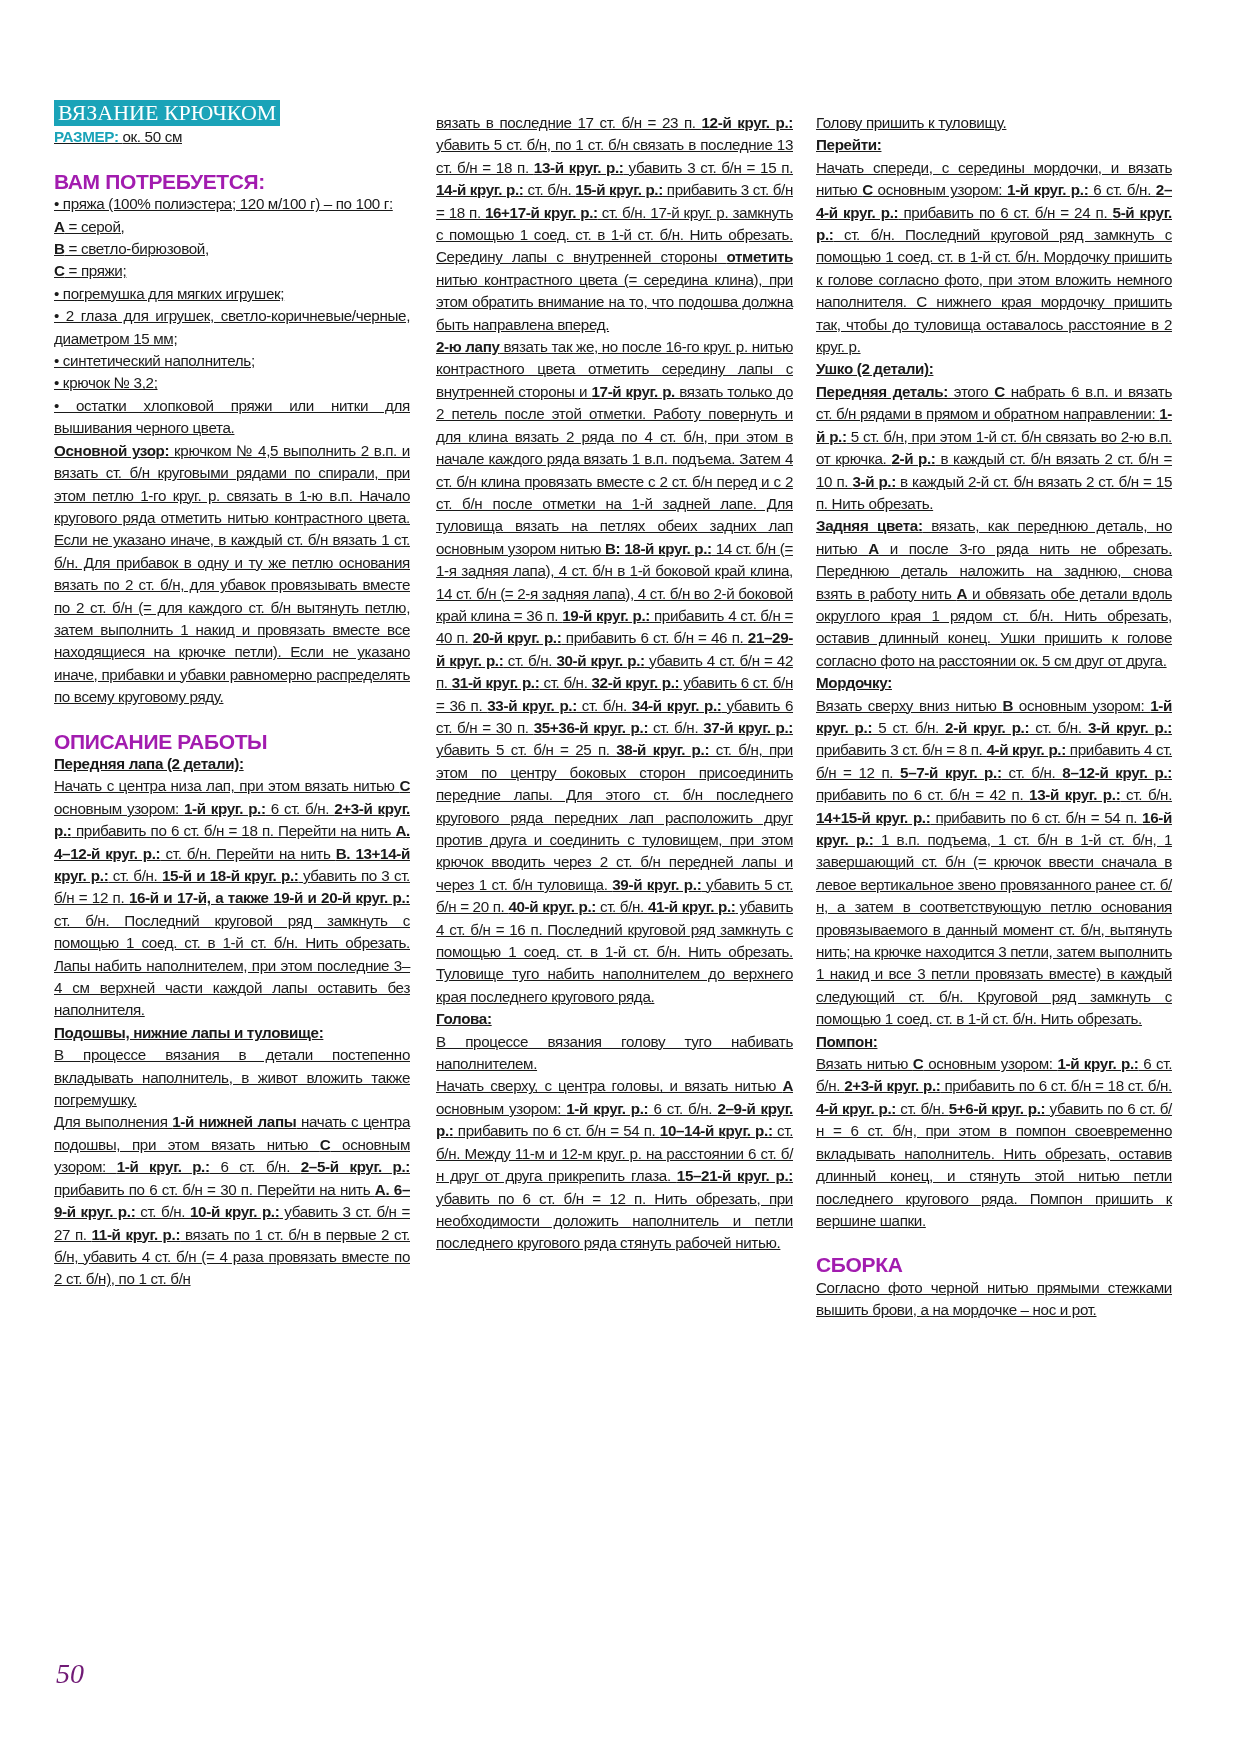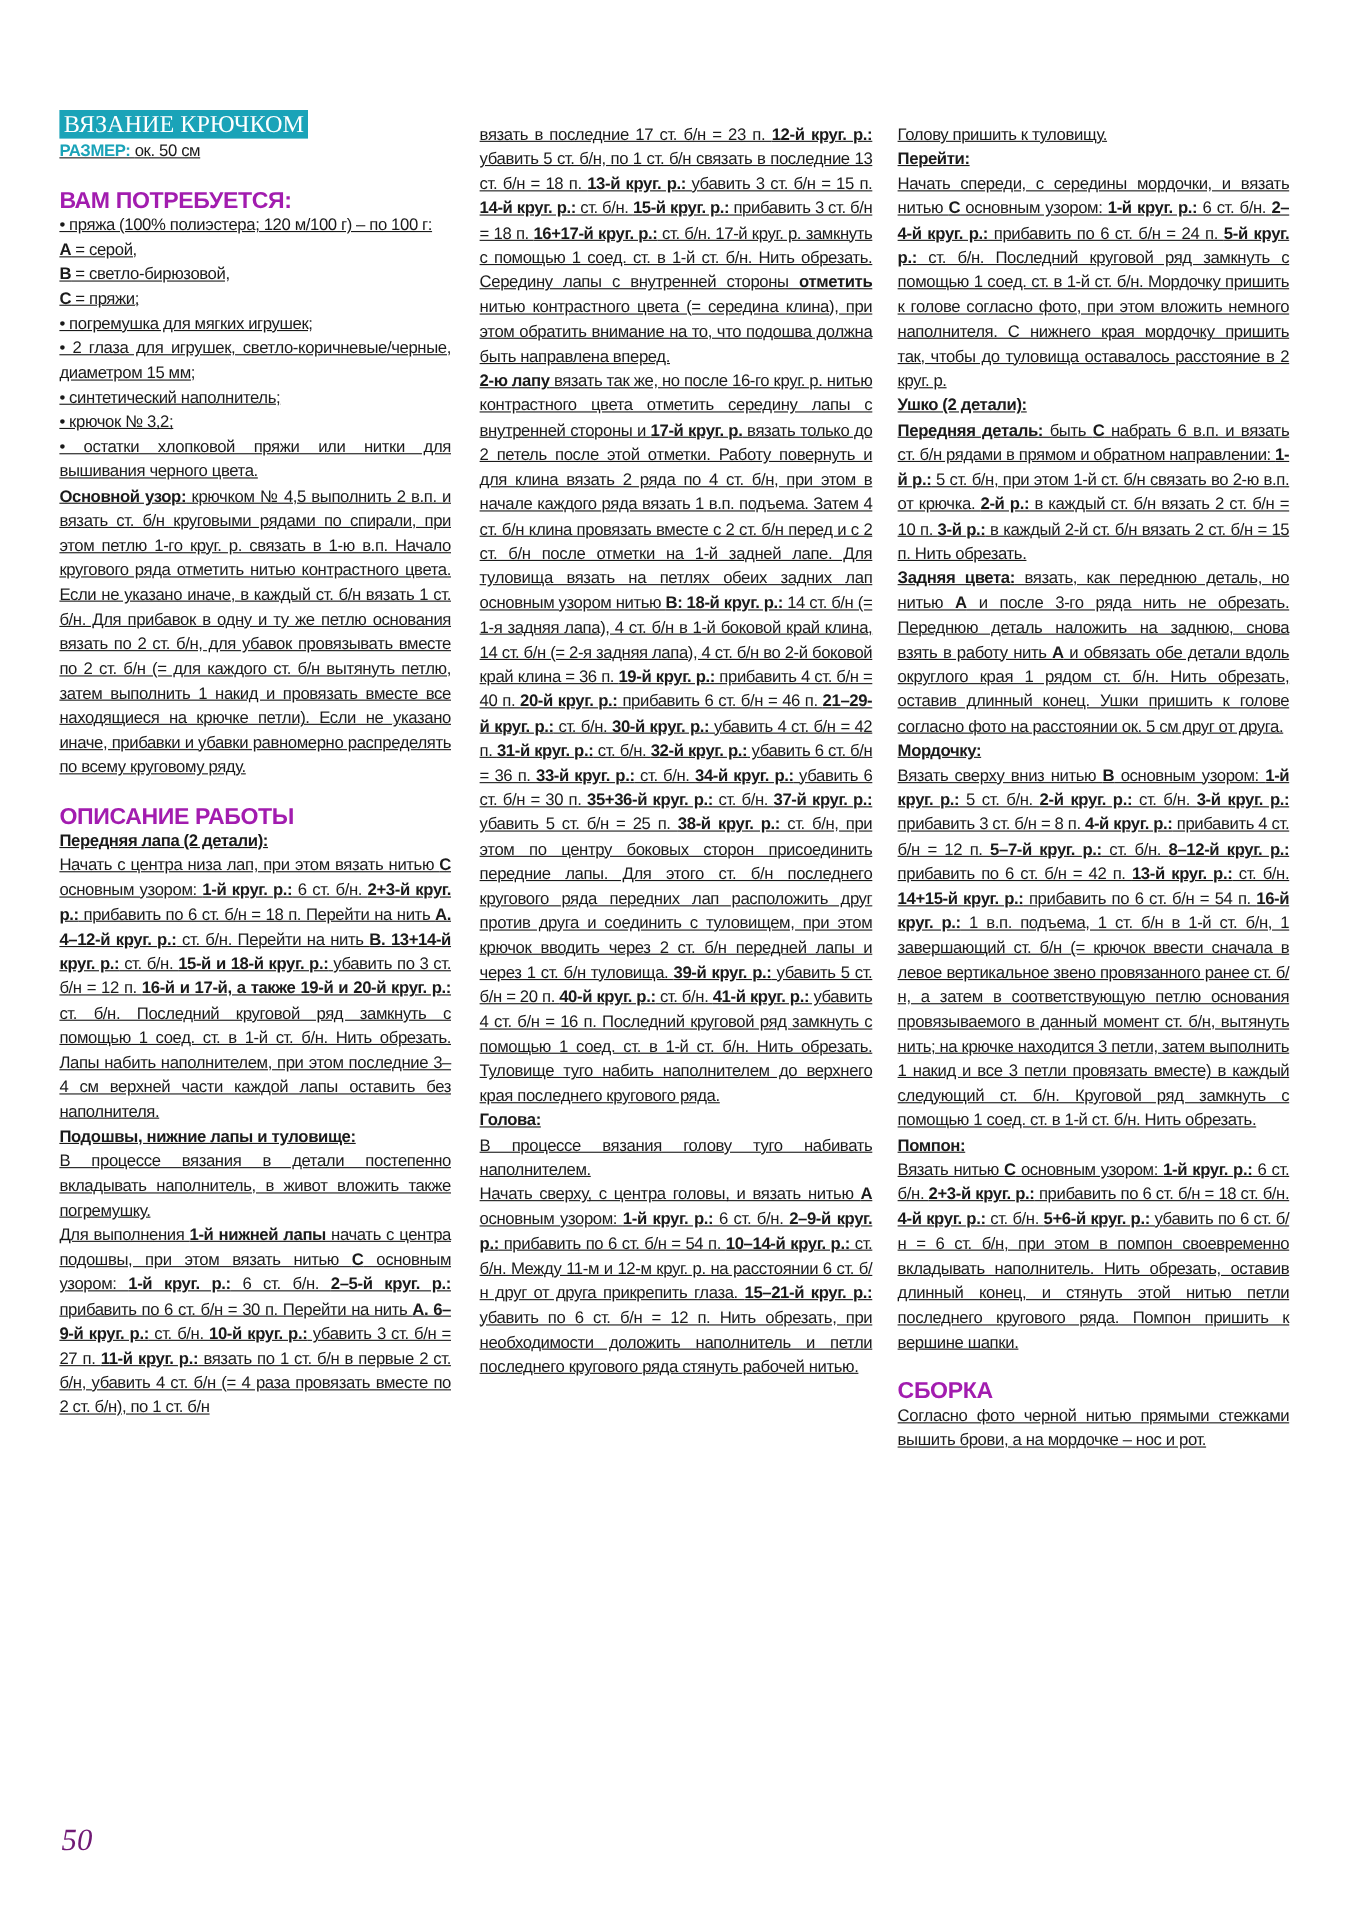--- a/index.html
+++ b/index.html
@@ -52,21 +52,21 @@
       <p><span>В процессе вязания голову туго набивать наполнителем.</span></p>
       <p><span>Начать сверху, с центра головы, и вязать нитью </span><b>A</b><span> основным узором: </span><b>1-й круг. р.:</b><span> 6 ст. б/н. </span><b>2–9-й круг. р.:</b><span> прибавить по 6 ст. б/н = 54 п. </span><b>10–14-й круг. р.:</b><span> ст. б/н. Между 11-м и 12-м круг. р. на расстоянии 6 ст. б/н друг от друга прикрепить глаза. </span><b>15–21-й круг. р.:</b><span> убавить по 6 ст. б/н = 12 п. Нить обрезать, при необходимости доложить наполнитель и петли последнего кругового ряда стянуть рабочей нитью.</span></p>
     </div>
   </div>
 <div class="col c3">
     <div class="flow">
       <p><span>Голову пришить к туловищу.</span></p>
       <p><b>Перейти:</b></p>
       <p><span>Начать спереди, с середины мордочки, и вязать нитью </span><b>C</b><span> основным узором: </span><b>1-й круг. р.:</b><span> 6 ст. б/н. </span><b>2–4-й круг. р.:</b><span> прибавить по 6 ст. б/н = 24 п. </span><b>5-й круг. р.:</b><span> ст. б/н. Последний круговой ряд замкнуть с помощью 1 соед. ст. в 1-й ст. б/н. Мордочку пришить к голове согласно фото, при этом вложить немного наполнителя. С нижнего края мордочку пришить так, чтобы до туловища оставалось расстояние в 2 круг. р.</span></p>
       <p><b>Ушко (2 детали):</b></p>
-      <p><b>Передняя деталь:</b><span> быть </span><b>C</b><span> набрать 6 в.п. и вязать ст. б/н рядами в прямом и обратном направлении: </span><b>1-й р.:</b><span> 5 ст. б/н, при этом 1-й ст. б/н связать во 2-ю в.п. от крючка. </span><b>2-й р.:</b><span> в каждый ст. б/н вязать 2 ст. б/н = 10 п. </span><b>3-й р.:</b><span> в каждый 2-й ст. б/н вязать 2 ст. б/н = 15 п. Нить обрезать.</span></p>
+      <p><b>Передняя деталь:</b><span> этого </span><b>C</b><span> набрать 6 в.п. и вязать ст. б/н рядами в прямом и обратном направлении: </span><b>1-й р.:</b><span> 5 ст. б/н, при этом 1-й ст. б/н связать во 2-ю в.п. от крючка. </span><b>2-й р.:</b><span> в каждый ст. б/н вязать 2 ст. б/н = 10 п. </span><b>3-й р.:</b><span> в каждый 2-й ст. б/н вязать 2 ст. б/н = 15 п. Нить обрезать.</span></p>
       <p><b>Задняя цвета:</b><span> вязать, как переднюю деталь, но нитью </span><b>A</b><span> и после 3-го ряда нить не обрезать. Переднюю деталь наложить на заднюю, снова взять в работу нить </span><b>A</b><span> и обвязать обе детали вдоль округлого края 1 рядом ст. б/н. Нить обрезать, оставив длинный конец. Ушки пришить к голове согласно фото на расстоянии ок. 5 см друг от друга.</span></p>
       <p><b>Мордочку:</b></p>
       <p><span>Вязать сверху вниз нитью </span><b>B</b><span> основным узором: </span><b>1-й круг. р.:</b><span> 5 ст. б/н. </span><b>2-й круг. р.:</b><span> ст. б/н. </span><b>3-й круг. р.:</b><span> прибавить 3 ст. б/н = 8 п. </span><b>4-й круг. р.:</b><span> прибавить 4 ст. б/н = 12 п. </span><b>5–7-й круг. р.:</b><span> ст. б/н. </span><b>8–12-й круг. р.:</b><span> прибавить по 6 ст. б/н = 42 п. </span><b>13-й круг. р.:</b><span> ст. б/н. </span><b>14+15-й круг. р.:</b><span> прибавить по 6 ст. б/н = 54 п. </span><b>16-й круг. р.:</b><span> 1 в.п. подъема, 1 ст. б/н в 1-й ст. б/н, 1 завершающий ст. б/н (= крючок ввести сначала в левое вертикальное звено провязанного ранее ст. б/н, а затем в соответствующую петлю основания провязываемого в данный момент ст. б/н, вытянуть нить; на крючке находится 3 петли, затем выполнить 1 накид и все 3 петли провязать вместе) в каждый следующий ст. б/н. Круговой ряд замкнуть с помощью 1 соед. ст. в 1-й ст. б/н. Нить обрезать.</span></p>
       <p><b>Помпон:</b></p>
       <p><span>Вязать нитью </span><b>C</b><span> основным узором: </span><b>1-й круг. р.:</b><span> 6 ст. б/н. </span><b>2+3-й круг. р.:</b><span> прибавить по 6 ст. б/н = 18 ст. б/н. </span><b>4-й круг. р.:</b><span> ст. б/н. </span><b>5+6-й круг. р.:</b><span> убавить по 6 ст. б/н = 6 ст. б/н, при этом в помпон своевременно вкладывать наполнитель. Нить обрезать, оставив длинный конец, и стянуть этой нитью петли последнего кругового ряда. Помпон пришить к вершине шапки.</span></p>
       <div class="sp"></div>
       <div class="h">СБОРКА</div>
       <p><span>Согласно фото черной нитью прямыми стежками вышить брови, а на мордочке – нос и рот.</span></p>
     </div>
   </div>

